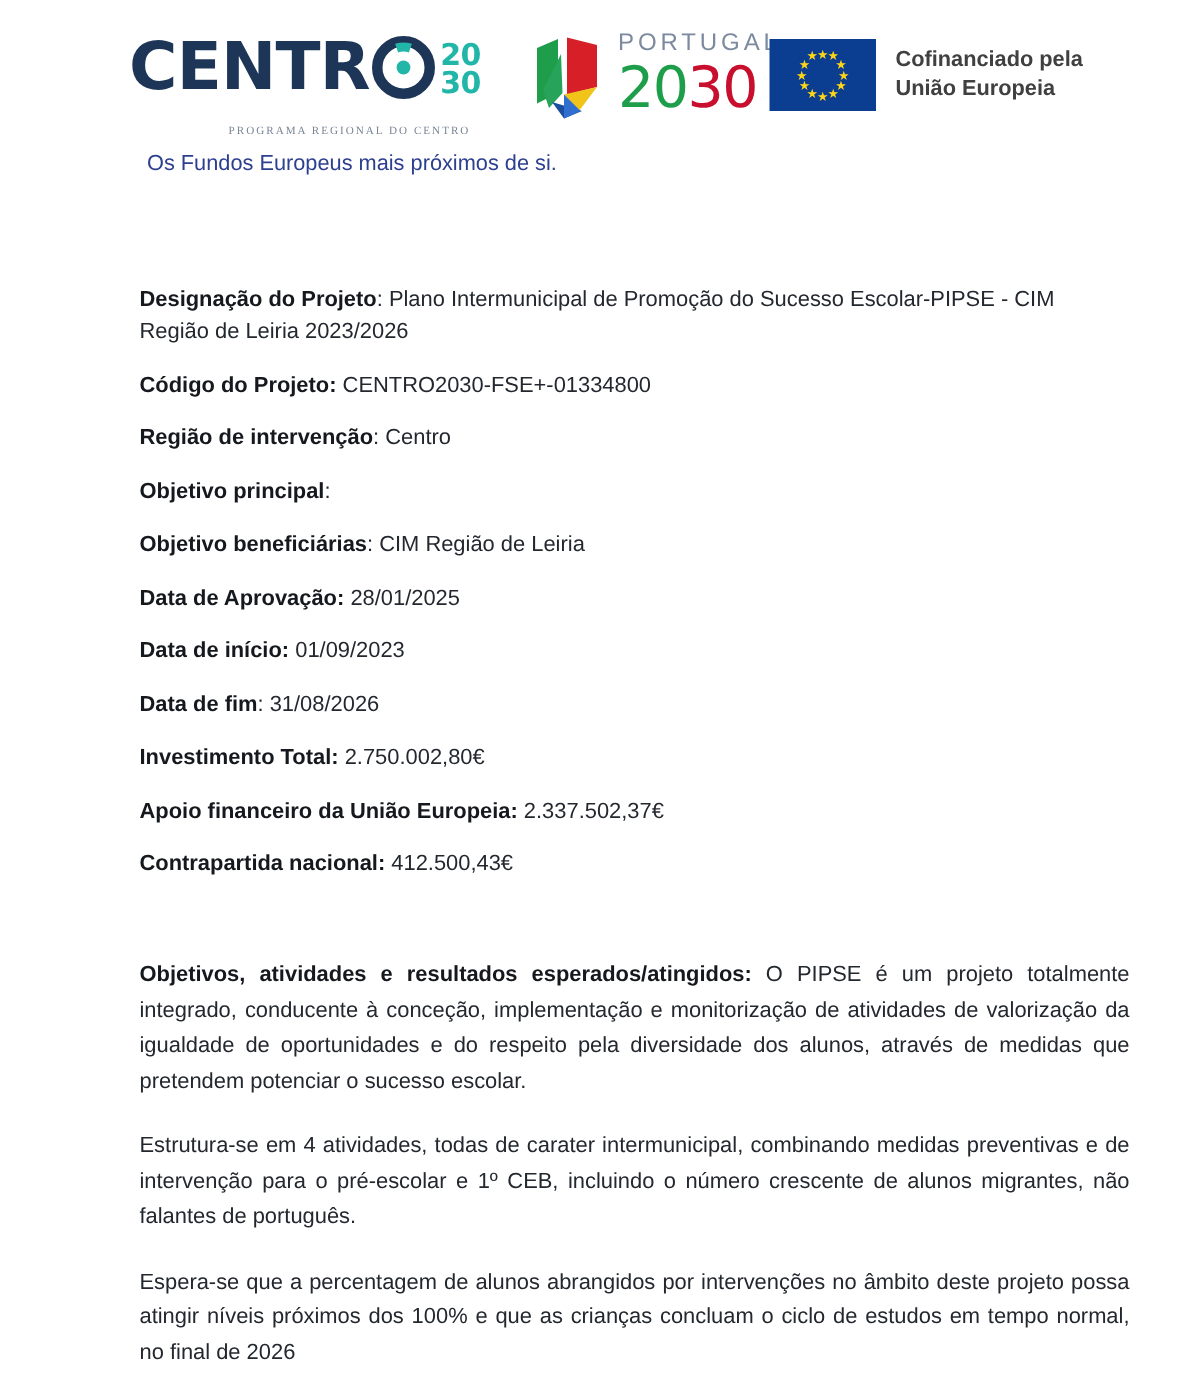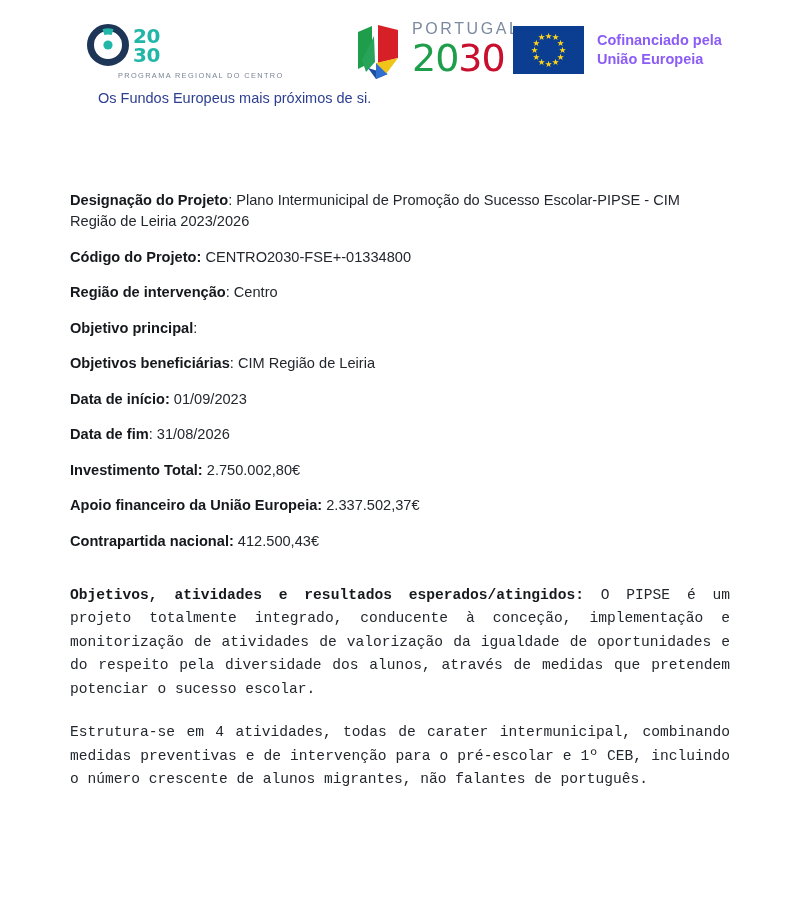--- a/index.html
+++ b/index.html
@@ -61,28 +61,28 @@
     margin-top: 1px;
   }
   .centro-2030 span {
     font-family: "DejaVu Sans", sans-serif;
     font-weight: 700;
     font-size: 20px;
     color: #21b6a8;
     letter-spacing: -0.5px;
   }
   .centro-sub {
-    font-family: Liberation Sans, sans-serif;
+    font-family: Liberation Serif, serif;
     font-size: 7.4px;
     letter-spacing: 1.35px;
     color: #7a8596;
-    text-align: left;
+    text-align: center;
     width: 230px;
     margin-left: 32px;
-    margin-top: 3px;
+    margin-top: 14px;
     white-space: nowrap;
   }
   .centro-tagline {
     font-family: "Liberation Sans", sans-serif;
     font-size: 14.5px;
     color: #2d3f8f;
     margin-top: 10px;
     margin-left: 12px;
     white-space: nowrap;
   }
@@ -149,61 +149,62 @@
     width: 9px;
     height: 9px;
     text-align: center;
   }
   .eu-text {
     margin-left: 13px;
     font-family: "Liberation Sans", sans-serif;
     font-weight: 700;
     font-size: 14.5px;
     line-height: 19px;
-    color: #8b5cf6;
+    color: #404040;
     white-space: nowrap;
   }
 
   
   .content {
     position: absolute;
-    left: 70px;
+    left: 93px;
     top: 190px;
     width: 660px;
   }
   .field {
     font-size: 14.6px;
     line-height: 21px;
     color: #23272e;
     margin-bottom: 14.5px;
     text-align: left;
   }
   .field b {
     font-weight: 700;
     color: #15181d;
   }
 
-  .para-block { margin-top: 32px; font-family: Liberation Mono, monospace; }
+  .para-block { margin-top: 52px; }
   .para {
     font-size: 14.6px;
     line-height: 23.5px;
     color: #23272e;
     text-align: justify;
     margin-bottom: 20px;
   }
   .para b { font-weight: 700; color: #15181d; }
   .para:last-child { margin-bottom: 0; }
 </style>
 </head>
 <body>
 
 <div class="logo-bar">
 
   <div class="centro-logo">
     <div class="centro-wordmark">
+      <span class="centro-letters">CENTR</span>
       <span class="centro-target">
         <svg width="42" height="42" viewBox="0 0 42 42">
           <circle cx="21" cy="21" r="17.5" fill="none" stroke="#1d3557" stroke-width="7"></circle>
           <circle cx="21" cy="21" r="4.6" fill="#21b6a8"></circle>
           <path d="M 15.4 5.2 A 17.5 17.5 0 0 1 26.6 5.2 L 24.6 11.0 A 11.5 11.5 0 0 0 17.4 11.0 Z" fill="#21b6a8"></path>
         </svg>
       </span>
       <span class="centro-2030">
         <span>20</span>
         <span>30</span>
@@ -265,23 +266,26 @@
 
   <div class="field">
     <b>Região de intervenção</b><span>: </span><span>Centro</span>
   </div>
 
   <div class="field">
     <b>Objetivo principal</b><span>:</span><span></span>
   </div>
 
   <div class="field">
-    <b>Objetivos beneficiárias</b><span>: </span><span>CIM Região de Leiria</span>
-  </div>
-
+    <b>Objetivo beneficiárias</b><span>: </span><span>CIM Região de Leiria</span>
+  </div>
+
+  <div class="field">
+    <b>Data de Aprovação:</b><span> </span><span>28/01/2025</span>
+  </div>
 
   <div class="field">
     <b>Data de início:</b><span> </span><span>01/09/2023</span>
   </div>
 
   <div class="field">
     <b>Data de fim</b><span>: </span><span>31/08/2026</span>
   </div>
 
   <div class="field">
@@ -296,15 +300,18 @@
     <b>Contrapartida nacional:</b><span> </span><span>412.500,43€</span>
   </div>
 
   <div class="para-block">
     <p class="para">
       <b>Objetivos, atividades e resultados esperados/atingidos:</b><span> O PIPSE é um projeto totalmente integrado, conducente à conceção, implementação e monitorização de atividades de valorização da igualdade de oportunidades e do respeito pela diversidade dos alunos, através de medidas que pretendem potenciar o sucesso escolar.</span>
     </p>
     <p class="para">
       <span>Estrutura-se em 4 atividades, todas de carater intermunicipal, combinando medidas preventivas e de intervenção para o pré-escolar e 1º CEB, incluindo o número crescente de alunos migrantes, não falantes de português.</span>
     </p>
+    <p class="para">
+      <span>Espera-se que a percentagem de alunos abrangidos por intervenções no âmbito deste projeto possa atingir níveis próximos dos 100% e que as crianças concluam o ciclo de estudos em tempo normal, no final de 2026</span>
+    </p>
   </div>
 
 </div>
 
 </body></html>

